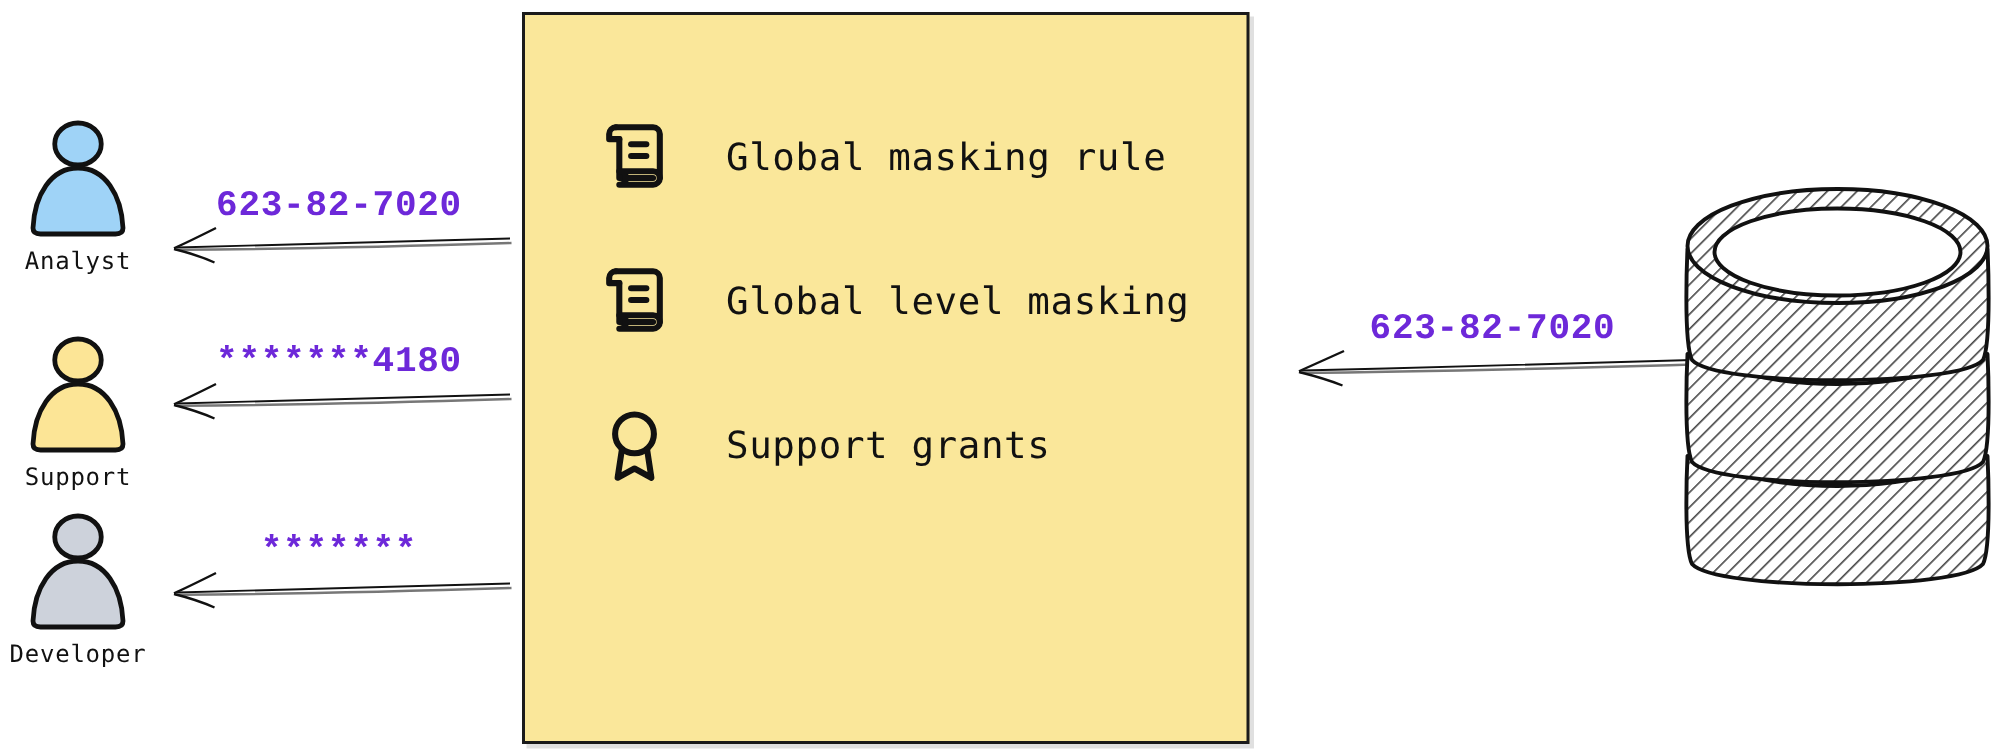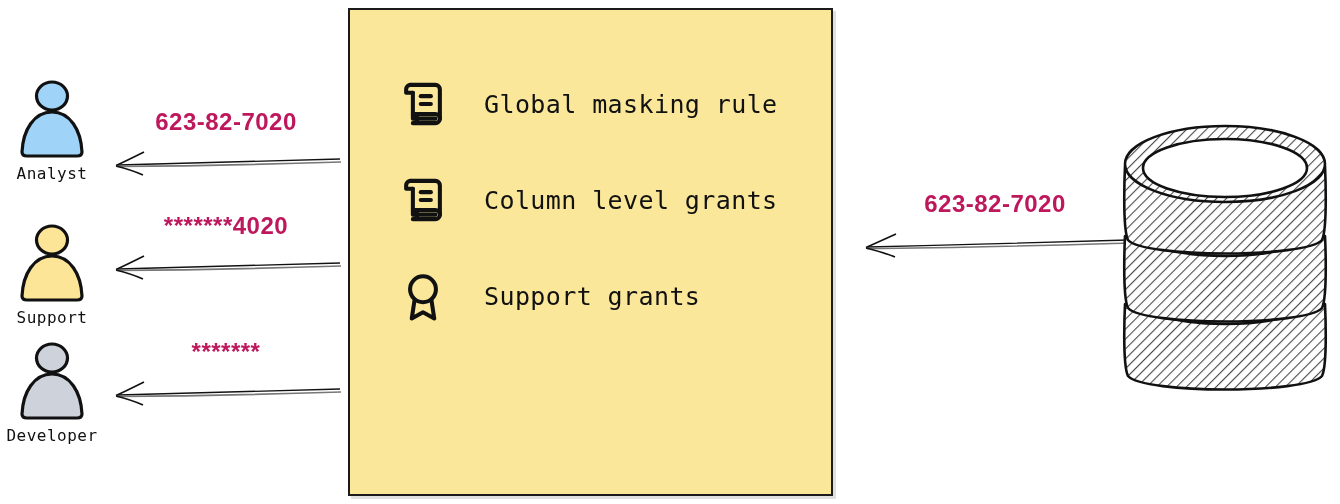--- a/index.html
+++ b/index.html
@@ -49,28 +49,28 @@
   #actor-developer { left: -8px;  top: 340px; }
 
   
   .flow {
     position: absolute;
     height: 70px;
   }
   .flow-label {
     position: absolute;
     left: 0;
-    top: 0;
+    top: 16px;
     width: 100%;
     text-align: center;
-    font-family: Liberation Sans, sans-serif;
+    font-family: Liberation Mono, monospace;
     font-size: 24px;
     font-weight: 700;
     letter-spacing: 0.5px;
-    color: #be185d;
+    color: #6d28d9;
     white-space: nowrap;
   }
   .flow-arrow {
     position: absolute;
     left: 0;
     bottom: 0;
     width: 100%;
     height: 34px;
     display: block;
   }
@@ -166,21 +166,21 @@
     <div class="flow-label">623-82-7020</div>
     <svg class="flow-arrow" viewBox="0 0 232 34" preserveAspectRatio="none">
       <path d="M230 15 C170 17 90 19 8 21" fill="none" stroke="#111111" stroke-width="1.3"></path>
       <path d="M231 18 C168 20 88 22 7 22.5" fill="none" stroke="#777777" stroke-width="1.6"></path>
       <path d="M34 8 C24 13 14 18 6 21.5" fill="none" stroke="#111111" stroke-width="1.6"></path>
       <path d="M33 31 C24 27 14 24 6 22" fill="none" stroke="#111111" stroke-width="1.6"></path>
     </svg>
   </div>
 
   <div class="flow" id="flow-support">
-    <div class="flow-label">*******4020</div>
+    <div class="flow-label">*******4180</div>
     <svg class="flow-arrow" viewBox="0 0 232 34" preserveAspectRatio="none">
       <path d="M230 15 C170 17 90 19 8 21" fill="none" stroke="#111111" stroke-width="1.3"></path>
       <path d="M231 18 C168 20 88 22 7 22.5" fill="none" stroke="#777777" stroke-width="1.6"></path>
       <path d="M34 8 C24 13 14 18 6 21.5" fill="none" stroke="#111111" stroke-width="1.6"></path>
       <path d="M33 31 C24 27 14 24 6 22" fill="none" stroke="#111111" stroke-width="1.6"></path>
     </svg>
   </div>
 
   <div class="flow" id="flow-developer">
     <div class="flow-label">*******</div>
@@ -223,21 +223,21 @@
         <svg class="policy-icon" viewBox="0 0 48 48">
           <g fill="none" stroke="#111111" stroke-width="3.6" stroke-linejoin="round" stroke-linecap="round">
             <path d="M13 7 h22 a4 4 0 0 1 4 4 v26"></path>
             <path d="M13 7 a4 4 0 0 0 -4 4 v3 h6"></path>
             <path d="M15 14 v23 h20"></path>
             <path d="M15 41 h20 a4 4 0 0 0 4 -4 a4 4 0 0 0 -4 -4 h-20 a4 4 0 0 1 0 8 z"></path>
             <path d="M22 17 h9"></path>
             <path d="M22 24 h9"></path>
           </g>
         </svg>
-        <div class="policy-text">Column level grants</div>
+        <div class="policy-text">Global level masking</div>
       </div>
 
 
       <div class="policy-row">
         <svg class="policy-icon" viewBox="0 0 48 48">
           <circle cx="24" cy="18" r="11.5" fill="none" stroke="#111111" stroke-width="3.6"></circle>
           <path d="M16.5 27.5 L14 44 L24 38.5 L34 44 L31.5 27.5" fill="none" stroke="#111111" stroke-width="3.6" stroke-linejoin="round" stroke-linecap="round"></path>
         </svg>
         <div class="policy-text">Support grants</div>
       </div>

